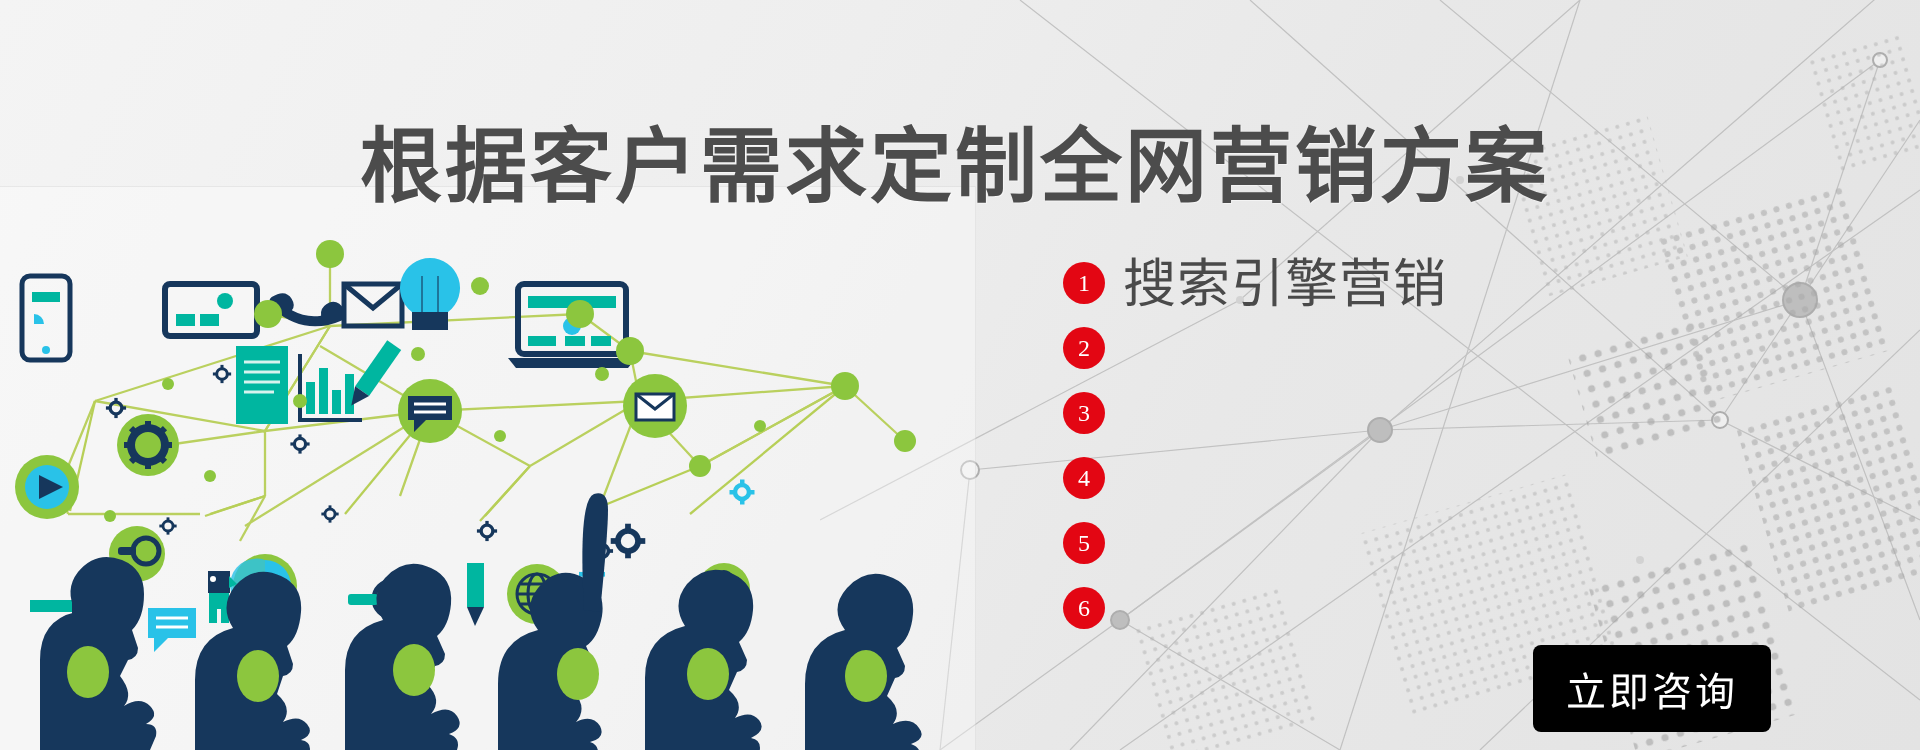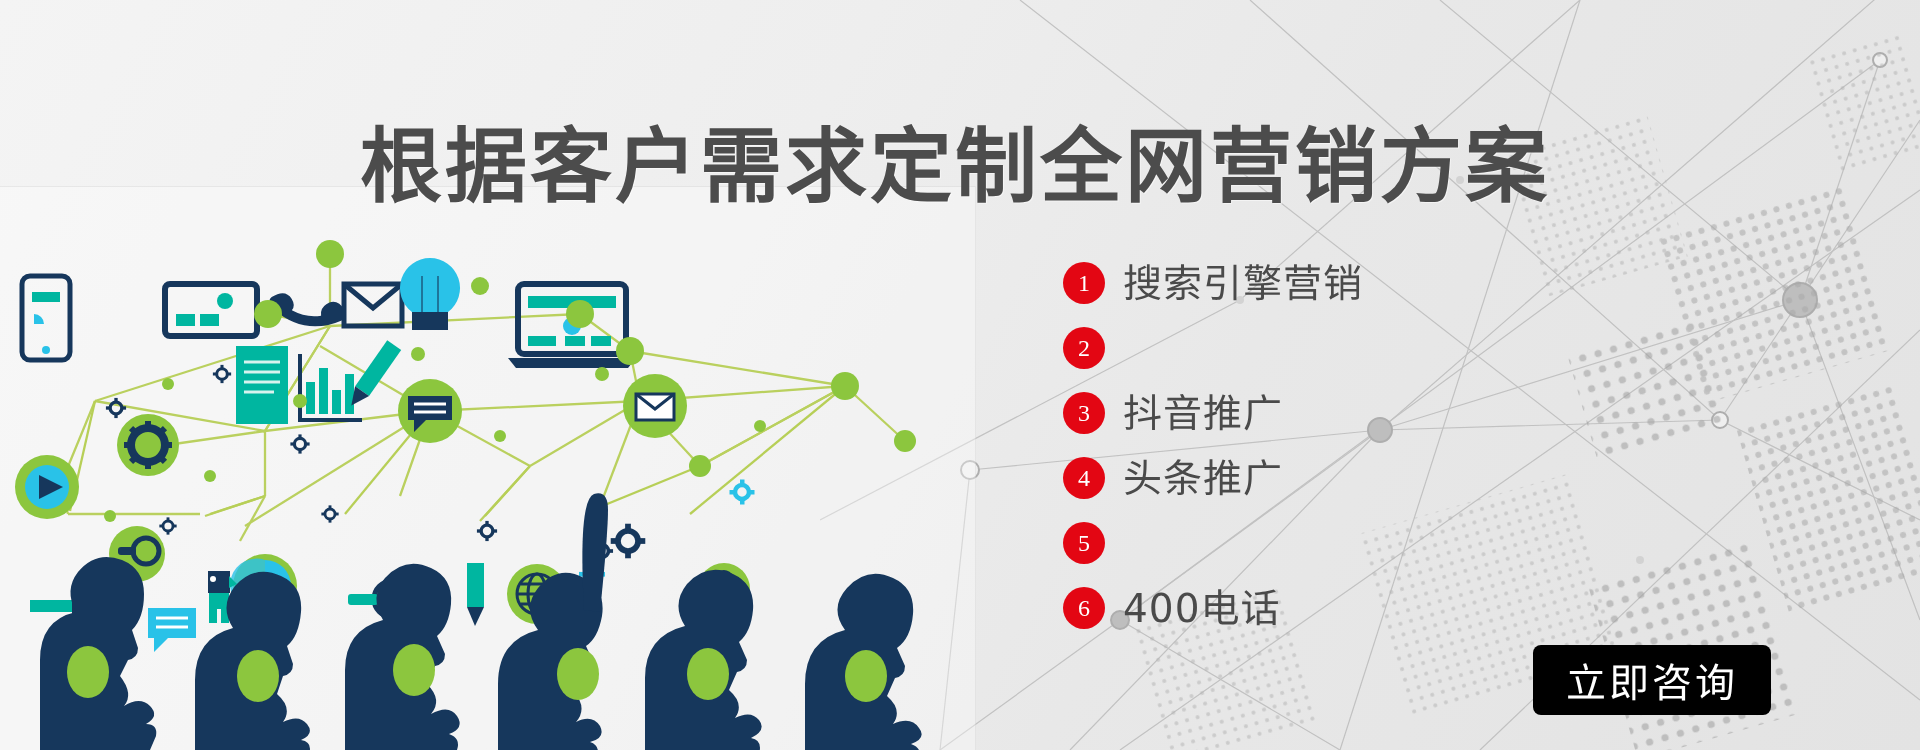--- a/index.html
+++ b/index.html
@@ -41,29 +41,29 @@
   .service-list{position:absolute;left:1063px;top:258px;}
   .service-item{display:flex;align-items:center;margin-bottom:15px;height:50px;}
   .badge{
     width:42px;height:42px;border-radius:50%;
     background:#e30613;color:#fff;
     display:flex;align-items:center;justify-content:center;
     font-size:24px;font-weight:400;flex:0 0 42px;
     font-family:"Liberation Serif","DejaVu Serif",serif;
   }
   .item-label{
-    margin-left:18px;font-size:39px;line-height:1;color:#4a4a4a;
+    margin-left:18px;font-size:53px;line-height:1;color:#4a4a4a;
     white-space:nowrap;letter-spacing:1px;
     font-family:"DejaVu Sans","Liberation Sans",sans-serif;
   }
 
   
   .cta-button{
     position:absolute;left:1533px;top:645px;
-    width:238px;height:70px;border-radius:8px;
+    width:238px;height:87px;border-radius:8px;
     background:#000;color:#fff;border:none;
     display:flex;align-items:center;justify-content:center;
     font-size:40px;letter-spacing:3px;cursor:pointer;
     font-family:"DejaVu Sans","Liberation Sans",sans-serif;
   }
 
   
   .illustration{position:absolute;left:0;top:196px;width:975px;height:554px;}
 </style>
 </head>
@@ -472,30 +472,27 @@
   <ul class="service-list" style="list-style:none;margin:0;padding:0;">
     <li class="service-item">
       <span class="badge">1</span>
       <span class="item-label">搜索引擎营销</span>
     </li>
     <li class="service-item">
       <span class="badge">2</span>
     </li>
     <li class="service-item">
       <span class="badge">3</span>
-      <span class="item-label">抖音推广</span>
     </li>
     <li class="service-item">
       <span class="badge">4</span>
-      <span class="item-label">头条推广</span>
     </li>
     <li class="service-item">
       <span class="badge">5</span>
     </li>
     <li class="service-item">
       <span class="badge">6</span>
-      <span class="item-label">400电话</span>
     </li>
   </ul>
 
   <button class="cta-button">立即咨询</button>
 
 </div>
 
 </body></html>

